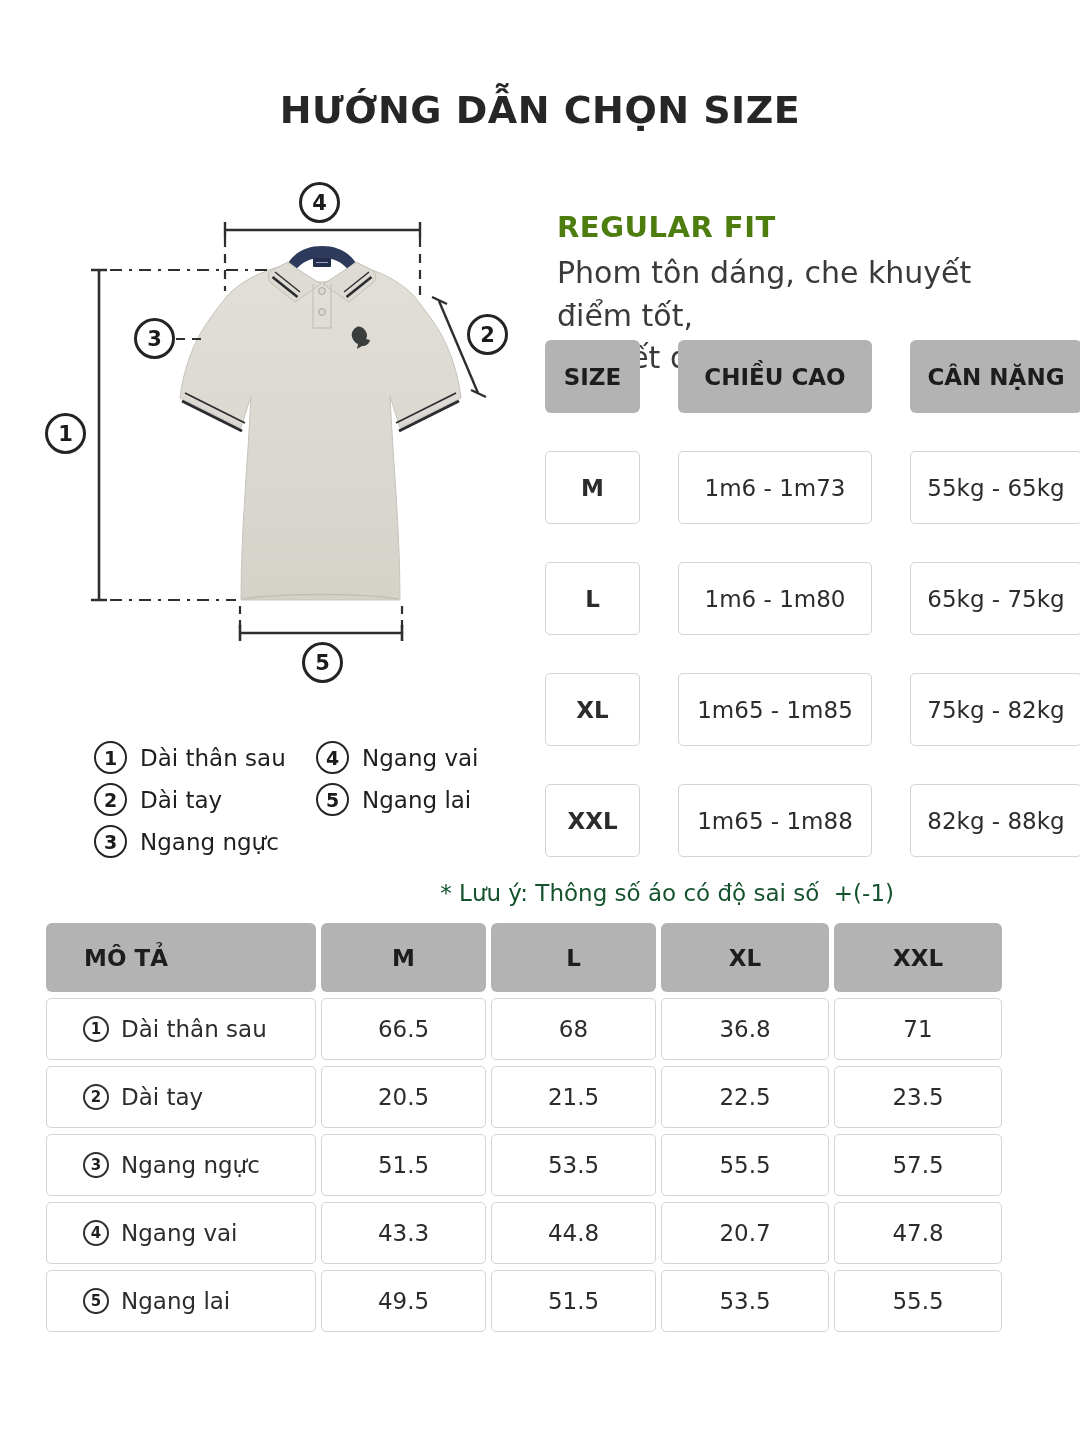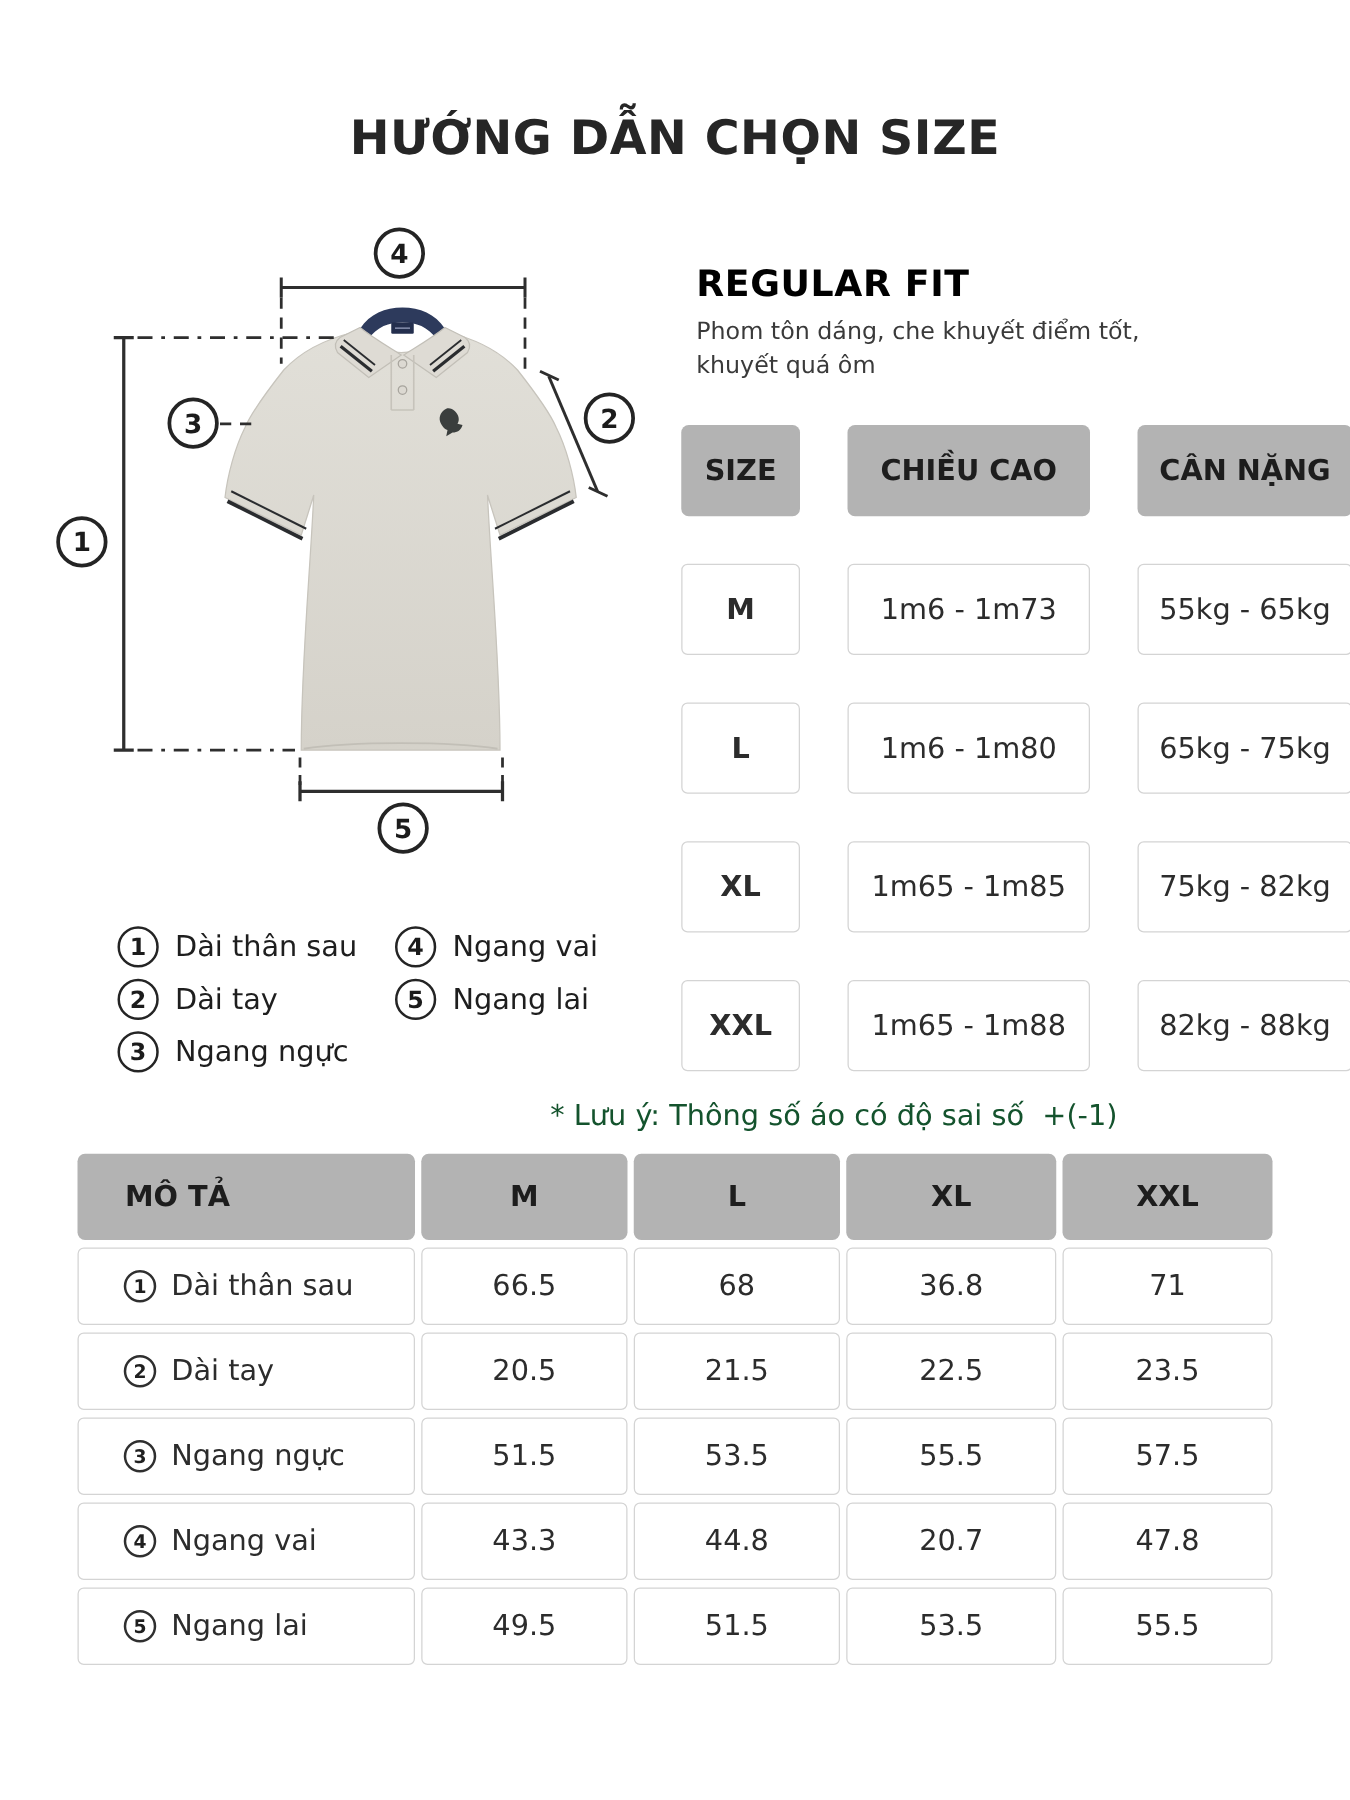--- a/index.html
+++ b/index.html
@@ -24,22 +24,22 @@
   .diagram svg { position:absolute; left:0; top:0; }
   .marker {
     position:absolute; width:41px; height:41px; border-radius:50%;
     background:#fff; border:3px solid #242424;
     display:flex; align-items:center; justify-content:center;
     font-size:21px; font-weight:800; color:#1b1b1b;
   }
 
   
   .fit-block { position:absolute; left:557px; top:210px; width:470px; }
-  .fit-heading { font-size:29px; font-weight:800; color:#000000; letter-spacing:.5px; }
-  .fit-desc { margin-top:8px; font-size:19px; line-height:1.42; color:#3a3a3a; }
+  .fit-heading { font-size:29px; font-weight:800; color:#4d7c0f; letter-spacing:.5px; }
+  .fit-desc { margin-top:8px; font-size:30px; line-height:1.42; color:#3a3a3a; }
 
   
   .cell {
     display:flex; align-items:center; justify-content:center;
     font-size:23px; color:#2c2c2c; background:#fff;
     border:1px solid #d4d4d4; border-radius:5px; text-align:center;
   }
   .cell.head {
     background:#b3b3b3; border:none; border-radius:6px;
     font-weight:700; color:#1d1d1d;
@@ -49,21 +49,21 @@
   
   .size-table {
     position:absolute; left:545px; top:340px; width:473px;
     display:grid; grid-template-columns:95px 194px 172px;
     grid-auto-rows:73px; column-gap:6px; row-gap:5px;gap:38px;
   }
   .size-table .bold { font-weight:700; }
 
   
   .measure-table {
-    position:absolute; left:62px; top:923px; width:956px;
+    position:absolute; left:46px; top:923px; width:956px;
     display:grid; grid-template-columns:270px 165px 165px 168px 168px;
     grid-template-rows:69px 62px 62px 62px 62px 62px;
     column-gap:5px; row-gap:6px;
   }
   .measure-table .cell.head.left { padding-left:38px; }
 
   .num-badge {
     flex:0 0 auto; display:inline-flex; align-items:center; justify-content:center;
     width:26px; height:26px; border-radius:50%;
     border:2px solid #2f2f2f; font-size:15px; font-weight:600; color:#1f1f1f;

